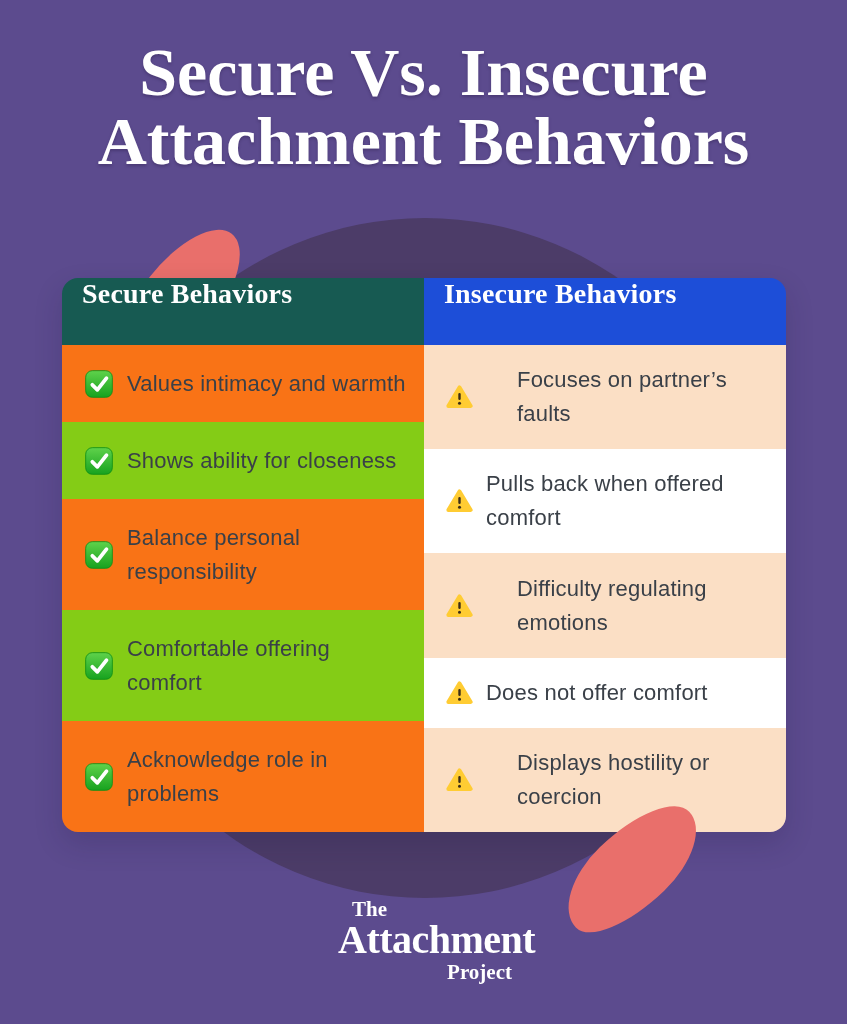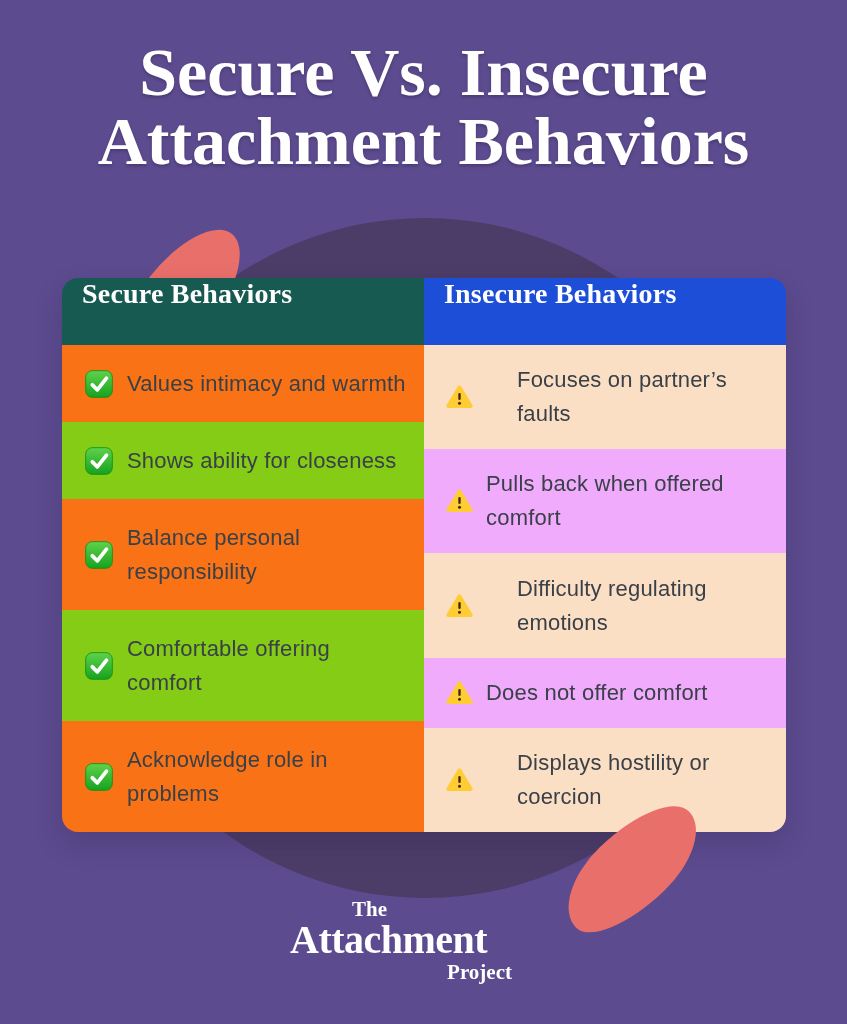--- a/index.html
+++ b/index.html
@@ -45,33 +45,33 @@
   }
   .h-secure{background:#175A52;}
   .h-insecure{background:#1d4ed8;}
   .cell{
     flex:1 1 auto;display:flex;align-items:center;
     padding:0 18px 0 22px;box-sizing:border-box;gap:13px;
   }
   .s-light{background:#f97316;}
   .s-dark{background:#84cc16;}
   .i-dark{background:#FBDFC5;gap:44px;}
-  .i-light{background:#f0abfc;}
+  .i-light{background:#ffffff;}
   .icon{flex:0 0 auto;display:flex;align-items:center;}
   .cell-text{
     color:#3A4048;font-size:22px;line-height:34px;letter-spacing:0.2px;
     font-weight:500;
   }
   
   .logo{
     position:absolute;left:290px;top:898px;width:222px;z-index:2;
     color:#FFFFFF;font-family:"Liberation Serif",serif;font-weight:bold;
   }
   .logo-the{display:block;font-size:21px;line-height:22px;margin-left:62px;}
-  .logo-attachment{display:block;font-size:40px;line-height:40px;letter-spacing:-0.5px;}
+  .logo-attachment{display:block;font-size:40px;line-height:40px;letter-spacing:-0.5px;margin-left:48px;}
   .logo-project{display:block;font-size:21px;line-height:22px;text-align:right;margin-top:1px;}
 </style>
 </head>
 <body>
 
 <div id="canvas">
 
   <div class="dark-circle"></div>
   <div class="blob-top-left"></div>
 

